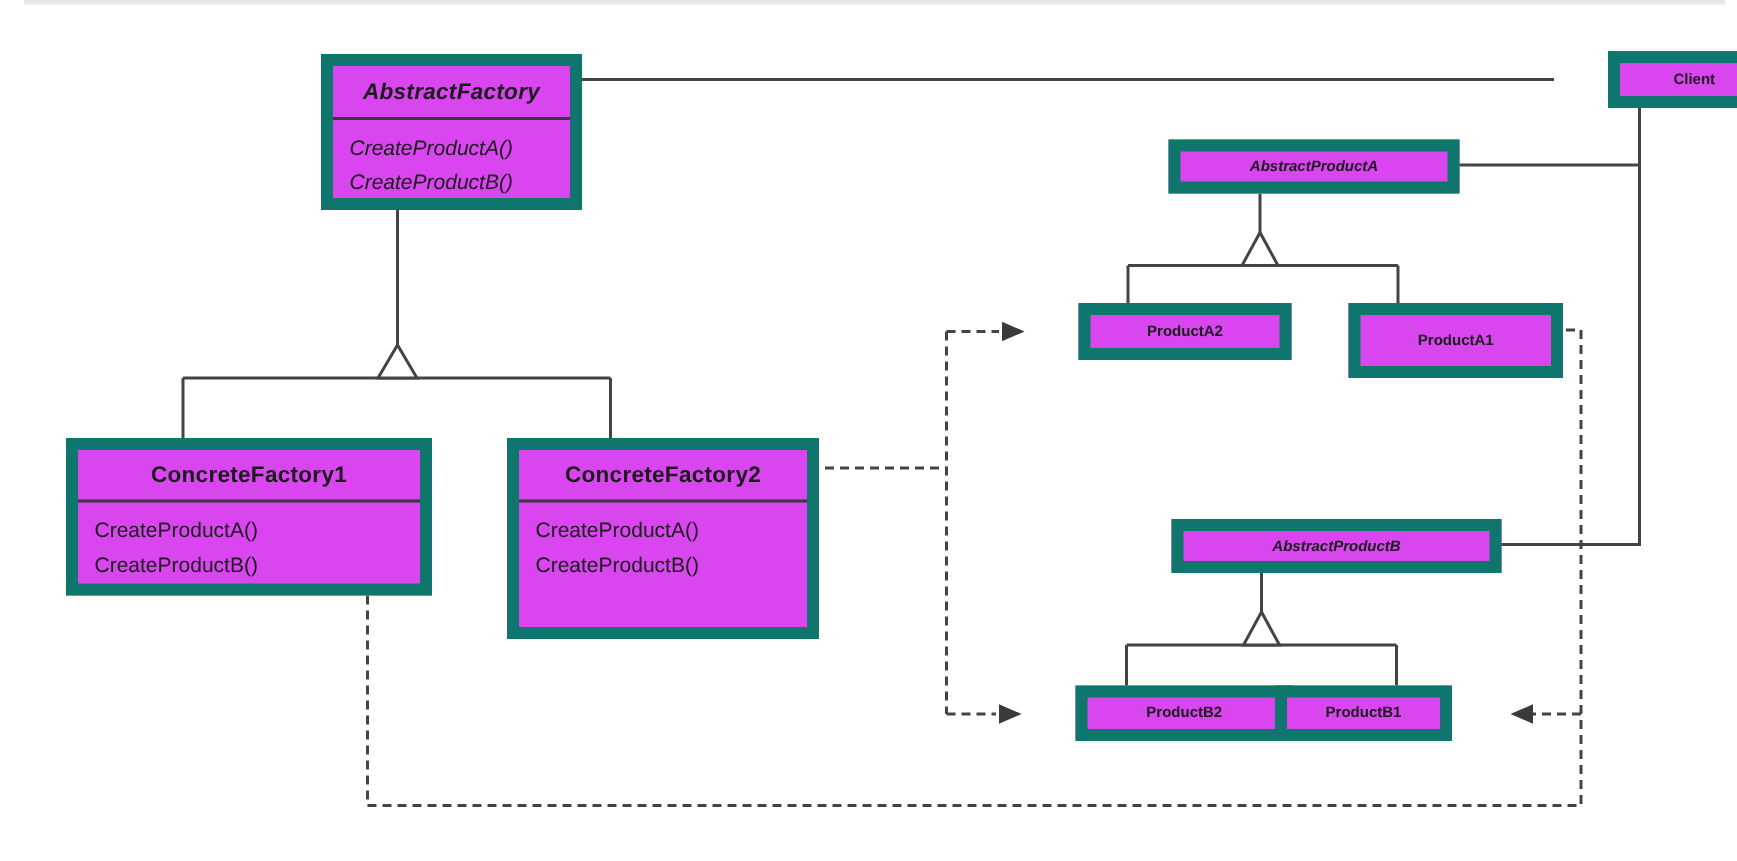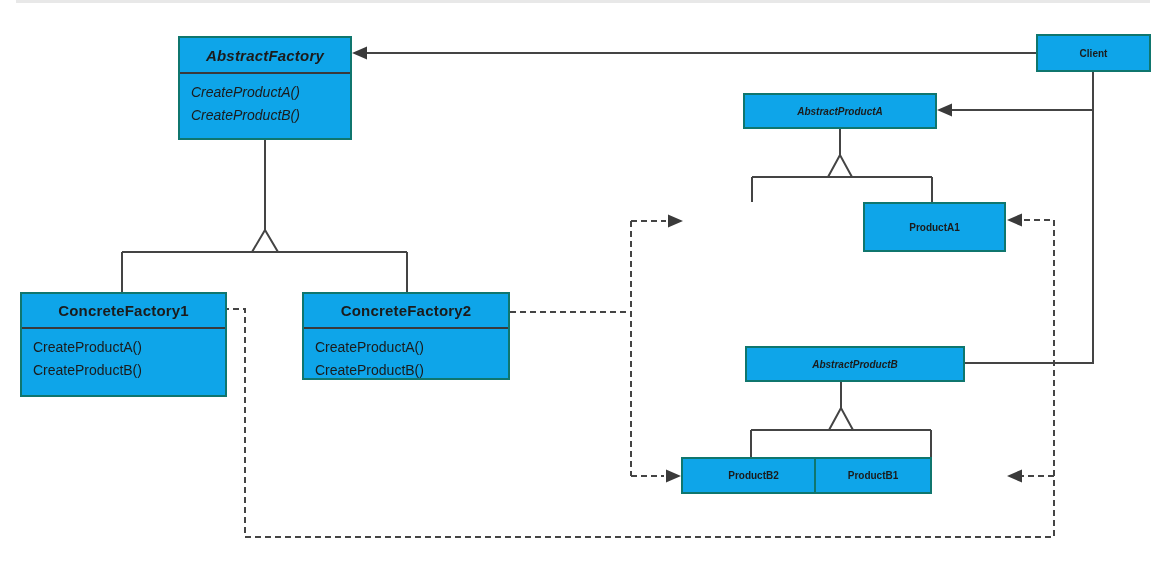--- a/index.html
+++ b/index.html
@@ -3,21 +3,21 @@
 <meta charset="utf-8">
 <style>
   html,body{margin:0;padding:0;background:#ffffff;}
   .canvas{
     position:relative;width:1158px;height:574px;background:#ffffff;overflow:hidden;
     font-family:"Liberation Sans",sans-serif;color:#1b1b1b;
   }
   .top-rule{position:absolute;left:16px;top:0;width:1134px;height:3px;background:#e8e8e8;}
   svg.wires{position:absolute;left:0;top:0;pointer-events:none;}
   .uml-box{
-    position:absolute;background:#0ea5e9;border:2px solid #0f766e;box-sizing:border-box;
+    position:absolute;background:#d946ef;border:8px solid #0f766e;box-sizing:border-box;margin-left:36px;
   }
   .uml-head{
     display:flex;align-items:center;justify-content:center;
     font-weight:bold;font-size:15px;letter-spacing:0.2px;
   }
   .two .uml-head{border-bottom:2px solid #3a3a3a;}
   .single{display:flex;align-items:center;justify-content:center;}
   .abstract .uml-head, .abstract.single{font-style:italic;}
   .uml-body{padding:7px 12px 0 11px;font-size:14px;line-height:23px;}
   .uml-body.italic{font-style:italic;}
@@ -106,34 +106,37 @@
   </div>
 
   <div class="uml-box single" style="left:1036px;top:34px;width:115px;height:38px">
     <span>Client</span>
   </div>
 
   <div class="uml-box single abstract" style="left:743px;top:93px;width:194px;height:36px">
     <span>AbstractProductA</span>
   </div>
 
+  <div class="uml-box single" style="left:683px;top:202px;width:142px;height:38px">
+    <span>ProductA2</span>
+  </div>
 
   <div class="uml-box single" style="left:863px;top:202px;width:143px;height:50px">
     <span>ProductA1</span>
   </div>
 
-  <div class="uml-box two" style="left:20px;top:292px;width:207px;height:105px">
+  <div class="uml-box two" style="left:8px;top:292px;width:244px;height:105px">
     <div class="uml-head" style="height:33px">ConcreteFactory1</div>
     <div class="uml-body">
       <div>CreateProductA()</div>
       <div>CreateProductB()</div>
     </div>
   </div>
 
-  <div class="uml-box two" style="left:302px;top:292px;width:208px;height:88px">
+  <div class="uml-box two" style="left:302px;top:292px;width:208px;height:134px">
     <div class="uml-head" style="height:33px">ConcreteFactory2</div>
     <div class="uml-body">
       <div>CreateProductA()</div>
       <div>CreateProductB()</div>
     </div>
   </div>
 
   <div class="uml-box single abstract" style="left:745px;top:346px;width:220px;height:36px">
     <span>AbstractProductB</span>
   </div>

